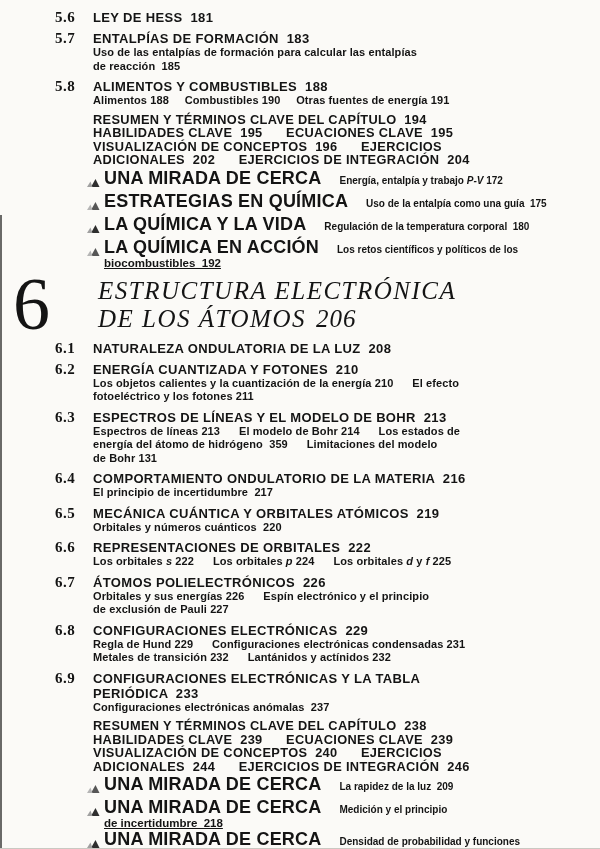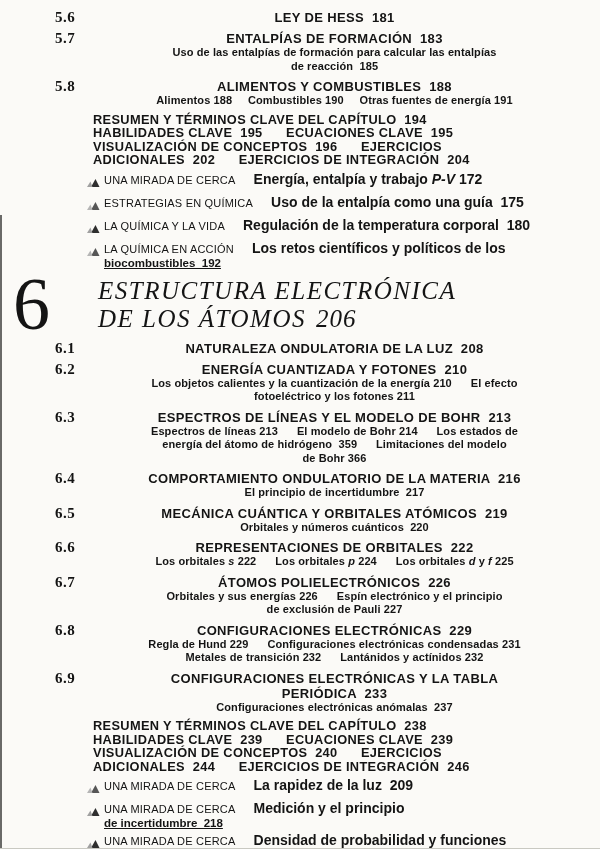--- a/index.html
+++ b/index.html
@@ -21,21 +21,21 @@
   .edge-bottom{position:absolute;left:0;right:0;bottom:0;height:1px;background:#c9c9c2;}
 
   .sec{display:flex;margin-top:6px;}
   .sec.first{margin-top:0;}
   .num{
     flex:0 0 38px;
     font-family:"Liberation Serif",serif;
     font-weight:700;font-size:15px;line-height:15px;
     letter-spacing:.5px;
   }
-  .secbody{flex:1;min-width:0;text-align:center;}
+  .secbody{flex:1;min-width:0;}
   .title{
     font-weight:700;font-size:13px;line-height:15px;
     letter-spacing:.35px;white-space:pre;
   }
   .sub{
     font-weight:700;font-size:11px;line-height:13.5px;
     letter-spacing:.1px;white-space:pre;
   }
   .it{font-style:italic;}
 
@@ -43,22 +43,22 @@
   .em{
     font-weight:700;font-size:12.8px;line-height:13.5px;
     letter-spacing:.35px;white-space:pre;
   }
 
   .features{margin-top:4px;}
   .feat{display:flex;margin:2px 0 0 32px;}
   .ficon{flex:0 0 17px;padding-top:3px;}
   .fbody{flex:1;min-width:0;}
   .fline{white-space:pre;line-height:15px;}
-  .fname{font-weight:400;font-size:11px;letter-spacing:.2px;}
-  .fdesc{font-weight:700;font-size:14px;margin-left:18px;}
+  .fname{font-weight:700;font-size:18px;letter-spacing:.2px;}
+  .fdesc{font-weight:700;font-size:10px;margin-left:18px;}
   .fcont{font-weight:700;font-size:11.5px;line-height:13px;white-space:pre;text-decoration:underline;}
 
   .chap{display:flex;margin:6px 0 8px -47px;}
   .chnum{
     flex:0 0 85px;
     font-family:"Liberation Serif",serif;
     font-size:74px;line-height:56px;
     padding-left:5px;
   }
   .chtitle{padding-top:1px;}
@@ -175,21 +175,21 @@
         <div class="sub">fotoeléctrico y los fotones 211</div>
       </div>
     </div>
 
     <div class="sec">
       <span class="num">6.3</span>
       <div class="secbody">
         <div class="title">ESPECTROS DE LÍNEAS Y EL MODELO DE BOHR  213</div>
         <div class="sub">Espectros de líneas 213      El modelo de Bohr 214      Los estados de</div>
         <div class="sub">energía del átomo de hidrógeno  359      Limitaciones del modelo</div>
-        <div class="sub">de Bohr 366</div>
+        <div class="sub">de Bohr 131</div>
       </div>
     </div>
 
     <div class="sec">
       <span class="num">6.4</span>
       <div class="secbody">
         <div class="title">COMPORTAMIENTO ONDULATORIO DE LA MATERIA  216</div>
         <div class="sub">El principio de incertidumbre  217</div>
       </div>
     </div>

